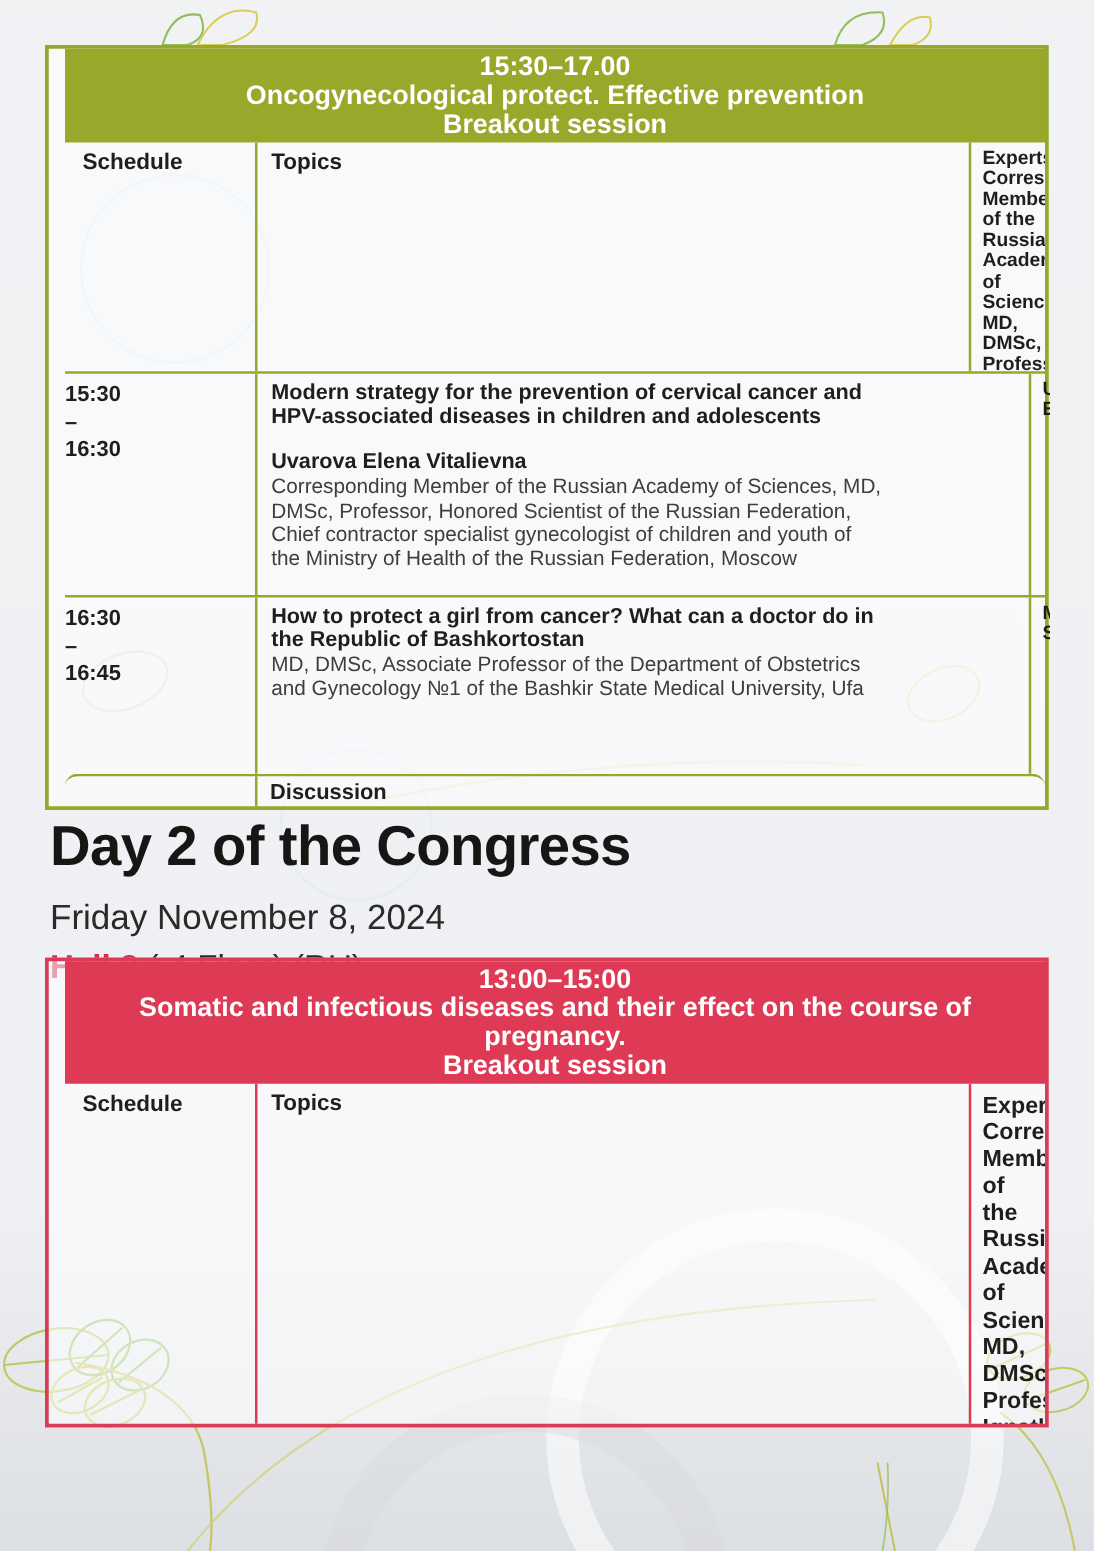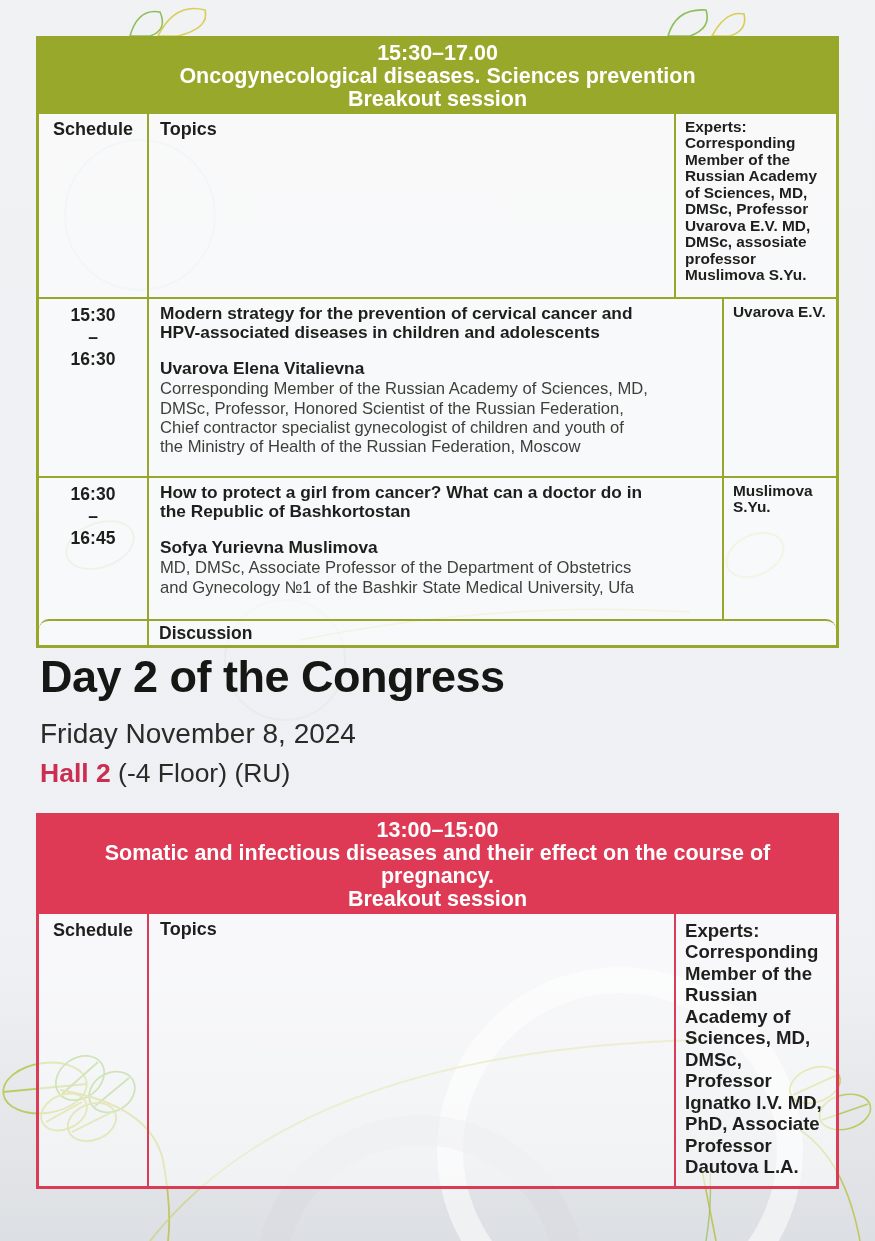--- a/index.html
+++ b/index.html
@@ -2,36 +2,36 @@
 <html><head>
 <meta charset="utf-8">
 <style>
   html,body{margin:0;padding:0;}
   body{font-family:"Liberation Sans", sans-serif; color:#1e1e1c; background:#e9ebee;}
   #page{position:relative; width:875px; height:1241px; margin:0 auto;
         background:linear-gradient(180deg,#f1f2f4 0%, #eff0f3 78%, #e3e5e9 92%, #dcdfe3 100%);
         overflow:hidden;}
   #decor{position:absolute; inset:0; z-index:0; pointer-events:none;}
 
-  .stable{position:absolute; left:36px; width:803px; z-index:2; box-sizing:border-box;}
+  .stable{position:absolute; left:36px; width:803px; z-index:2; box-sizing:border-box;padding-left:13px;}
   .band{color:#fff; text-align:center; font-weight:700; font-size:21.5px; line-height:1.07; padding:3px 8px; box-sizing:border-box;}
   .band div{margin:0;}
   .t1{top:36px; border:3px solid #98a72c; background:rgba(255,255,255,0.55);}
   .t1 .band{background:#98a82b;}
-  .t2{top:813px; border:3px solid #da3c56; background:rgba(255,255,255,0.55);}
+  .t2{top:766px; border:3px solid #da3c56; background:rgba(255,255,255,0.55);}
   .t2 .band{background:#de3a55;}
 
-  .trow{display:grid; grid-template-columns:108px 527px 1fr; box-sizing:border-box;}
+  .trow{display:grid; grid-template-columns:108px 527px 1fr; box-sizing:border-box;gap:44px;}
   .t1 .trow{border-top:2px solid #98a72c;}
   .t2 .trow{border-top:2px solid #da3c56;}
   .trow > div{box-sizing:border-box; overflow:hidden;}
   .t1 .trow > div + div{border-left:2px solid #98a72c;}
   .t2 .trow > div + div{border-left:2px solid #da3c56;}
 
-  .cell-sched{text-align:center; padding-top:6px; font-weight:700; font-size:17.5px; white-space:pre-line; line-height:1.25;}
+  .cell-sched{text-align:left; padding-top:6px; font-weight:700; font-size:17.5px; white-space:pre-line; line-height:1.25;}
   .cell-topics{padding:5px 10px 4px 11px;}
   .cell-experts{padding:5px 6px 4px 9px; font-weight:700;}
 
   .t1 .hdr{height:183px;}
   .t1 .r1{height:179px;}
   .t1 .r2{height:143px;}
   .t1 .fr{height:26px;border-radius:10px;}
   .t2 .hdr{height:272px;}
 
   .colhead{font-weight:700; font-size:18px;}
@@ -97,21 +97,21 @@
     <g fill="none" stroke-width="1.5" opacity="0.35">
       <ellipse cx="100" cy="545" rx="35" ry="22" transform="rotate(-20 100 545)" stroke="#9fc26a"></ellipse>
       <ellipse cx="755" cy="555" rx="30" ry="20" transform="rotate(-25 755 555)" stroke="#c6c94e"></ellipse>
       <path d="M300 640 Q500 600 690 612" stroke="#cdd06a"></path>
     </g>
   </svg>
 
   <div class="stable t1">
     <div class="band">
       <div>15:30–17.00</div>
-      <div>Oncogynecological diseases. Sciences prevention</div>
+      <div>Oncogynecological protect. Effective prevention</div>
       <div>Breakout session</div>
     </div>
 
     <div class="trow hdr" style="border-top:none;">
       <div class="colhead" style="padding-top:5px; text-align:center;">Schedule</div>
       <div class="colhead cell-topics">Topics</div>
       <div class="cell-experts">Experts: Corresponding Member of the Russian Academy of Sciences, MD, DMSc, Professor Uvarova E.V. MD, DMSc, assosiate professor Muslimova S.Yu.</div>
     </div>
 
     <div class="trow r1">
@@ -125,21 +125,20 @@
       </div>
       <div class="cell-experts expert-name">Uvarova E.V.</div>
     </div>
 
     <div class="trow r2">
       <div class="cell-sched">16:30
 –
 16:45</div>
       <div class="cell-topics">
         <p class="topic-title">How to protect a girl from cancer? What can a doctor do in the Republic of Bashkortostan</p>
-        <p class="speaker">Sofya Yurievna Muslimova</p>
         <p class="affil">MD, DMSc, Associate Professor of the Department of Obstetrics and Gynecology №1 of the Bashkir State Medical University, Ufa</p>
       </div>
       <div class="cell-experts expert-name">Muslimova S.Yu.</div>
     </div>
 
     <div class="trow fr">
       <div></div>
       <div class="footer-cell grid-span2">Discussion</div>
     </div>
   </div>

